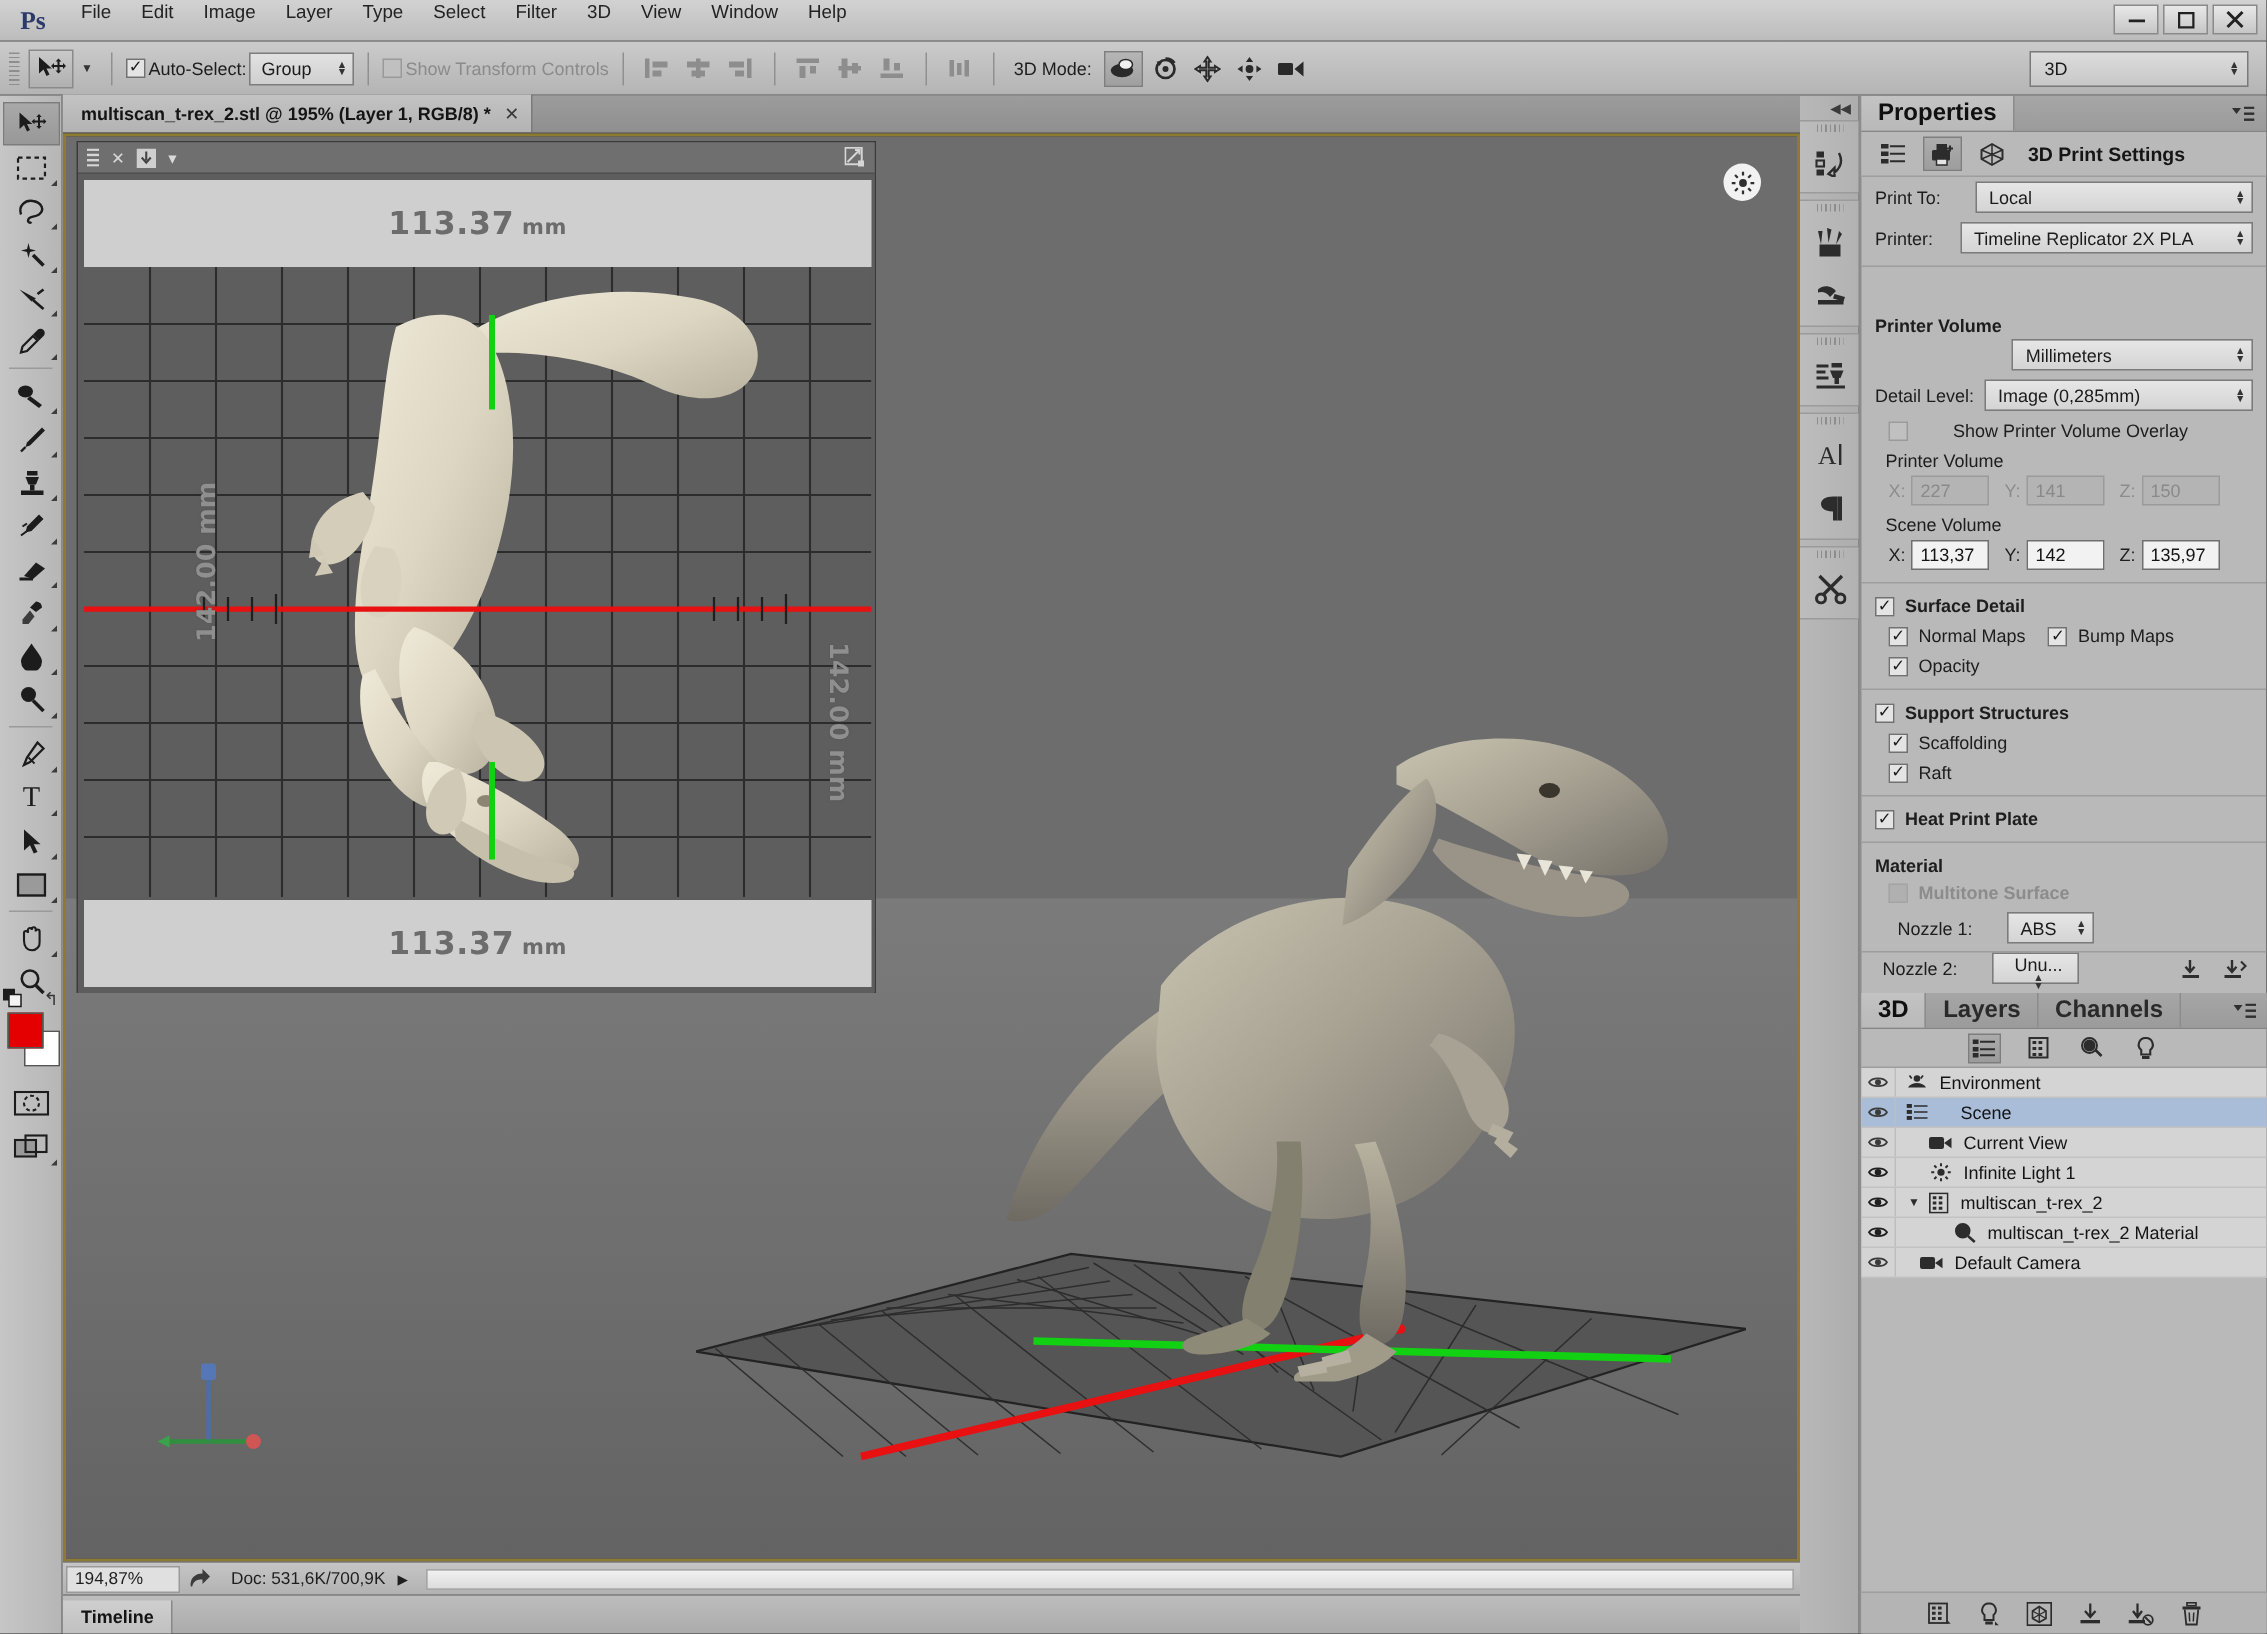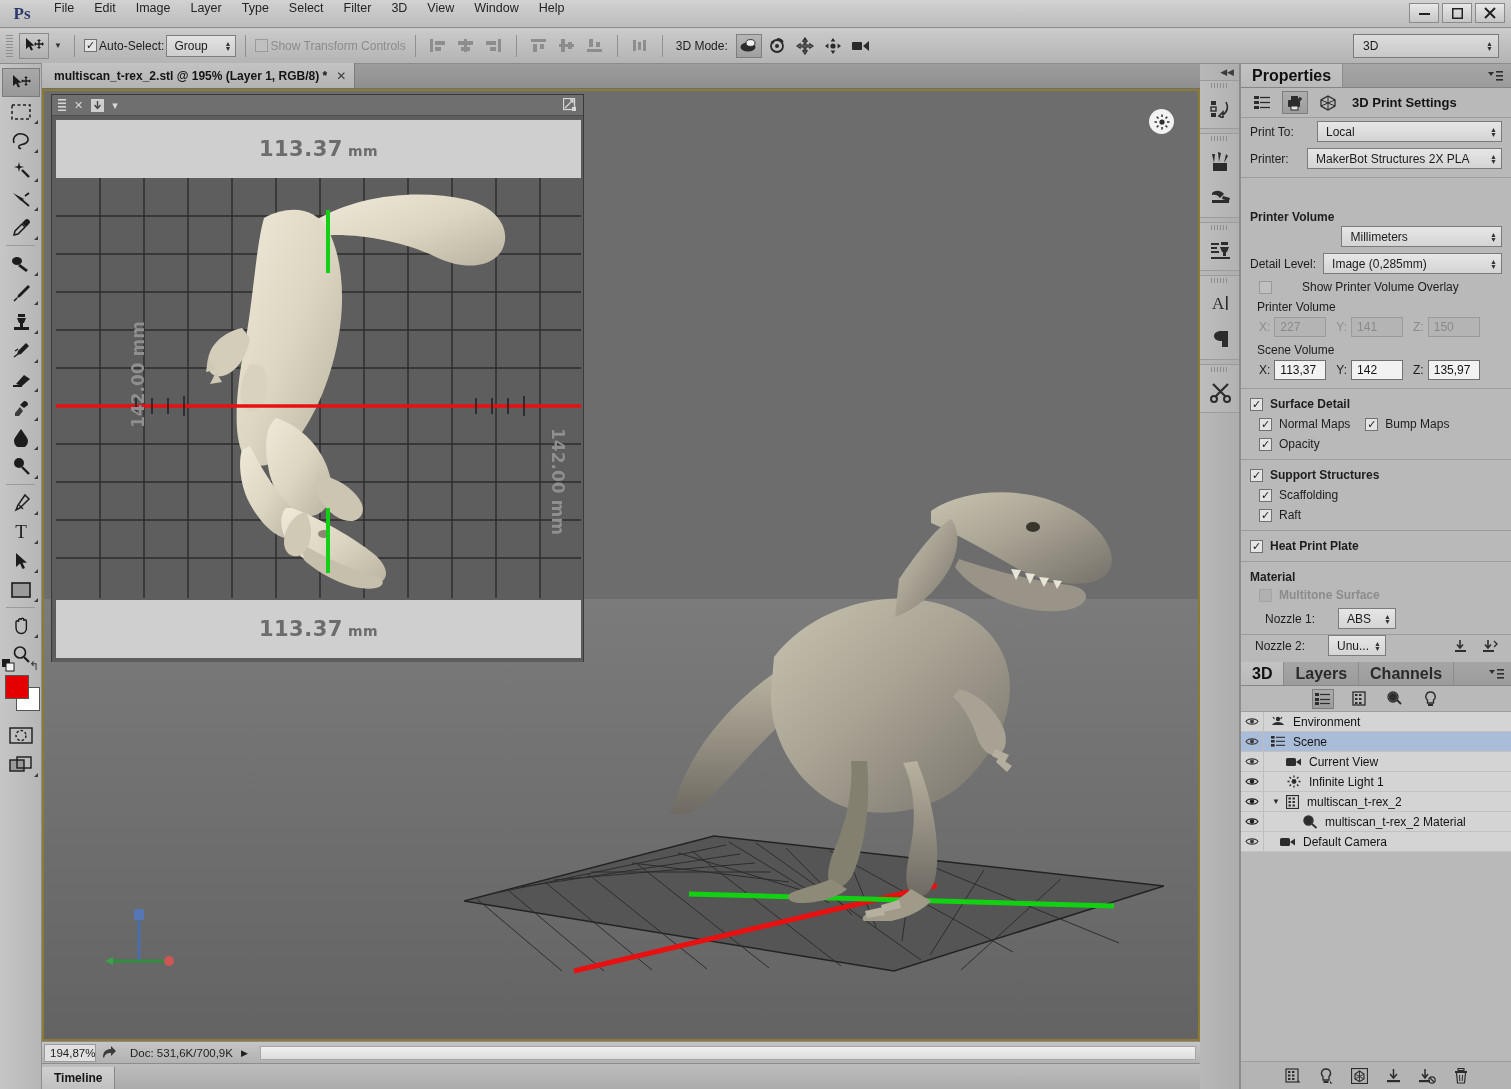--- a/index.html
+++ b/index.html
@@ -162,21 +162,21 @@
   }
   .vdim.left { left: 72px; top: 250px; transform: rotate(-90deg); transform-origin: left top; }
   .vdim.right { left: 512px; top: 250px; transform: rotate(90deg); transform-origin: left top; }
 
   
   .statusbar {
     position: absolute; left: 42px; top: 1041px; width: 1158px; height: 22px;
     background: linear-gradient(#c5c5c5,#b2b2b2); border-top: 1px solid #8c8c8c;
     display: flex; align-items: center; font-size: 11.5px; color: #1e1e1e;
   }
-  .sb-zoom { width: 52px; padding-left: 5px; background: #e0e0e0; height: 18px;
+  .sb-zoom { width: 76px; padding-left: 5px; background: #e0e0e0; height: 18px;
     display:flex; align-items:center; border: 1px solid #9a9a9a; margin-left: 2px;}
   .sb-doc { padding-left: 14px; }
   .sb-arrow { padding: 0 8px; font-size: 9px; }
 
   .timelinebar {
     position: absolute; left: 42px; top: 1063px; width: 1158px; height: 26px;
     background: linear-gradient(#bdbdbd,#ababab); border-top: 1px solid #8c8c8c;
     display: flex; align-items: flex-end;
   }
   .tl-tab {
@@ -987,21 +987,21 @@
         <span class="spin">
             <span>▲</span>
             <span>▼</span>
           </span>
       </div>
     </div>
 
     <div class="prow">
       <span class="plabel" style="width:50px;">Printer:</span>
       <div class="pselect" style="flex:1;">
-        <span>MakerBot Structures 2X PLA</span>
+        <span>Timeline Replicator 2X PLA</span>
         <span class="spin">
             <span>▲</span>
             <span>▼</span>
           </span>
       </div>
     </div>
 
     <div class="pdivider"></div>
 
     <div class="prow">
@@ -1109,21 +1109,21 @@
       <div class="pselect" style="width:58px;">
         <span>ABS</span>
         <span class="spin">
             <span>▲</span>
             <span>▼</span>
           </span>
       </div>
     </div>
     <div class="prow" style="padding-left:14px;">
       <span class="plabel" style="width:66px;">Nozzle 2:</span>
-      <div class="pselect" style="width:58px;">
+      <div class="pselect" style="width:58px;flex-direction:column;">
         <span>Unu...</span>
         <span class="spin">
             <span>▲</span>
             <span>▼</span>
           </span>
       </div>
     </div>
 
     <div class="prop-footer">
       <span>
@@ -1236,21 +1236,21 @@
                   <rect x="0" y="5" width="3.6" height="2.6"></rect>
                   <rect x="0" y="9" width="3.6" height="2.6"></rect>
                 </g>
                 <g stroke="#2c2c2c" stroke-width="1.1">
                   <path d="M5 2.3 L14 2.3"></path>
                   <path d="M5 6.3 L14 6.3"></path>
                   <path d="M5 10.3 L14 10.3"></path>
                 </g>
               </svg>
           </span>
-          <span style="margin-left:5px;">Scene</span>
+          <span style="margin-left:19px;">Scene</span>
         </div>
 
         <div class="srow">
           <span class="s-eye">
             <svg width="14" height="9" viewBox="0 0 14 9">
                 <path d="M1 4.5 C3 1 11 1 13 4.5 C11 8 3 8 1 4.5 Z" fill="none" stroke="#3a3a3a" stroke-width="1.1"></path>
                 <circle cx="7" cy="4.5" r="2" fill="#3a3a3a"></circle>
               </svg>
           </span>
           <span class="s-ind" style="width:20px;"></span>

